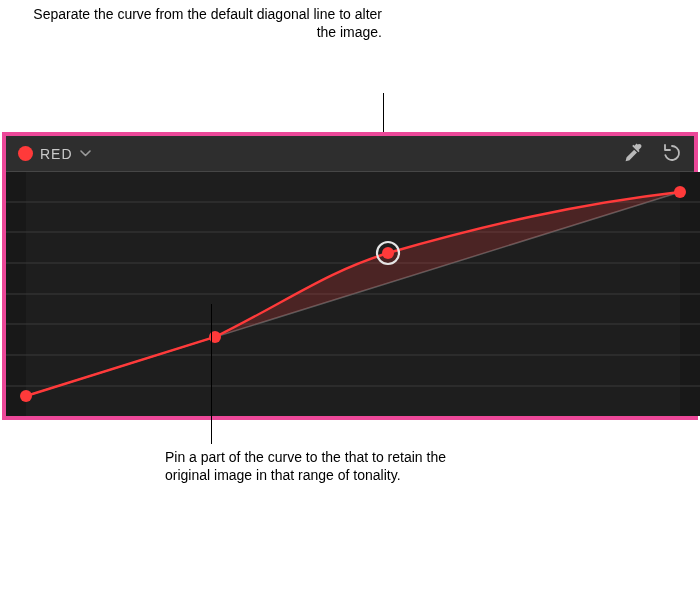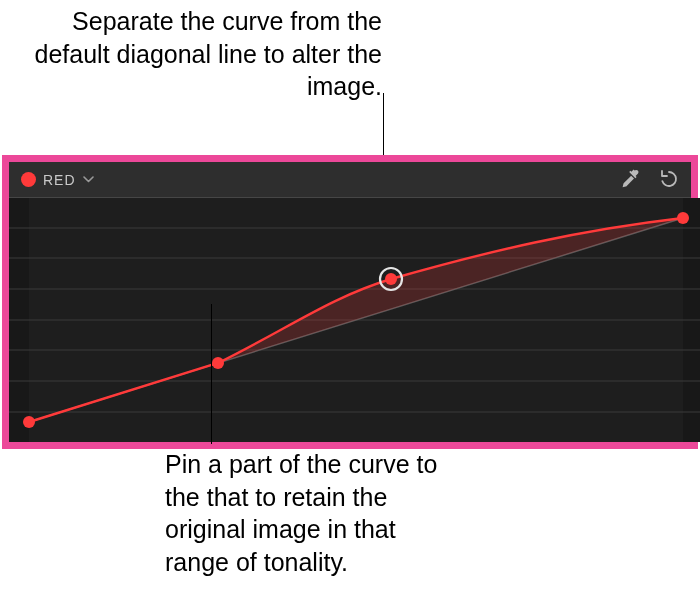--- a/index.html
+++ b/index.html
@@ -11,21 +11,21 @@
     overflow: hidden;
   }
   .stage {
     position: relative;
     width: 700px;
     height: 601px;
   }
   .callout {
     position: absolute;
     color: #000;
-    font-size: 25px;
+    font-size: 14px;
     line-height: 1.3;
     text-align: right;
   }
   .callout-top {
     top: 5px;
     right: 318px;
     width: 364px;
   }
   .callout-bottom {
     top: 448px;
@@ -47,22 +47,21 @@
     left: 211px;
     top: 304px;
     height: 140px;
   }
   .panel-wrap {
     position: absolute;
     top: 132px;
     left: 2px;
     right: 2px;
     background: #2b2b2b;
-    border: 7px solid #ec4899;
-    margin-top: 23px;
+    border: 4px solid #ec4899;
   }
   .panel-header {
     height: 36px;
     display: flex;
     align-items: center;
     justify-content: space-between;
     padding: 0 12px;
     border-bottom: 1px solid #464646;
     background: #2e2e2e;
   }

